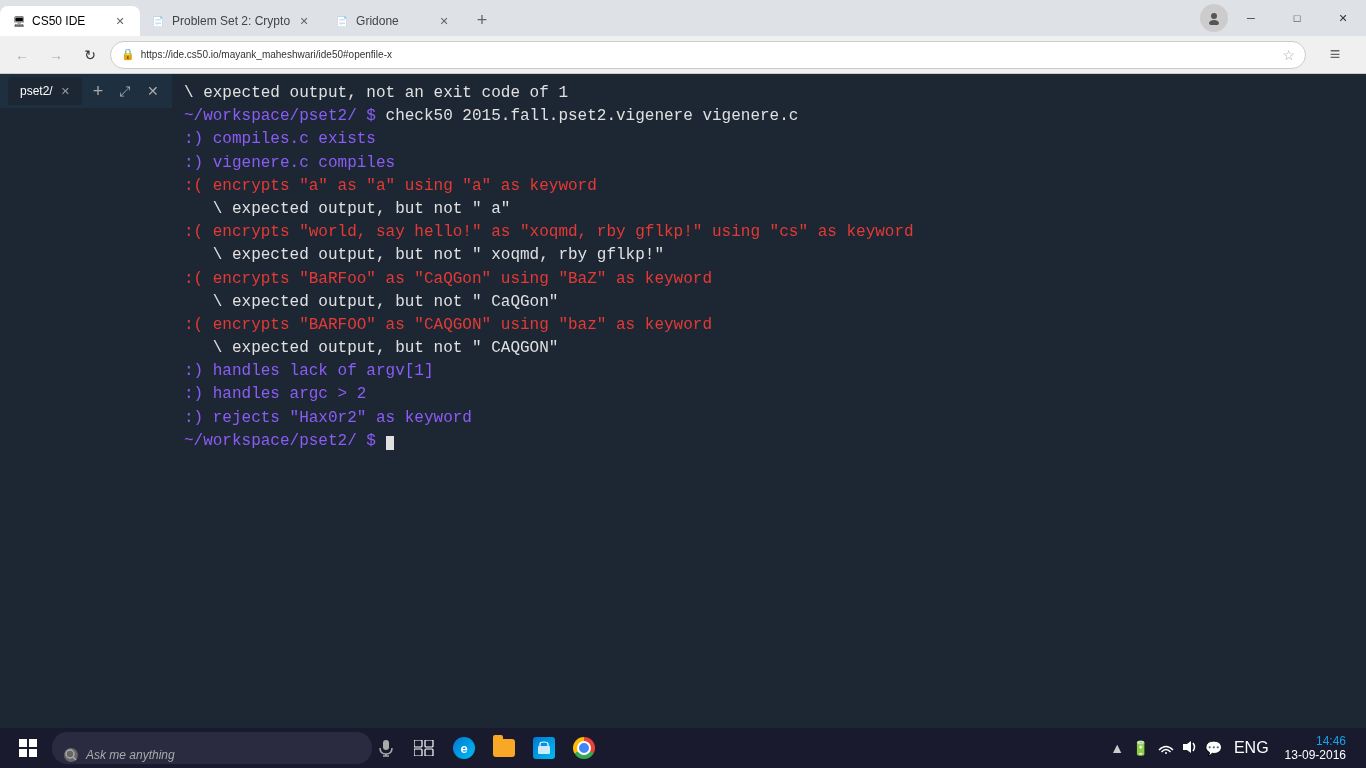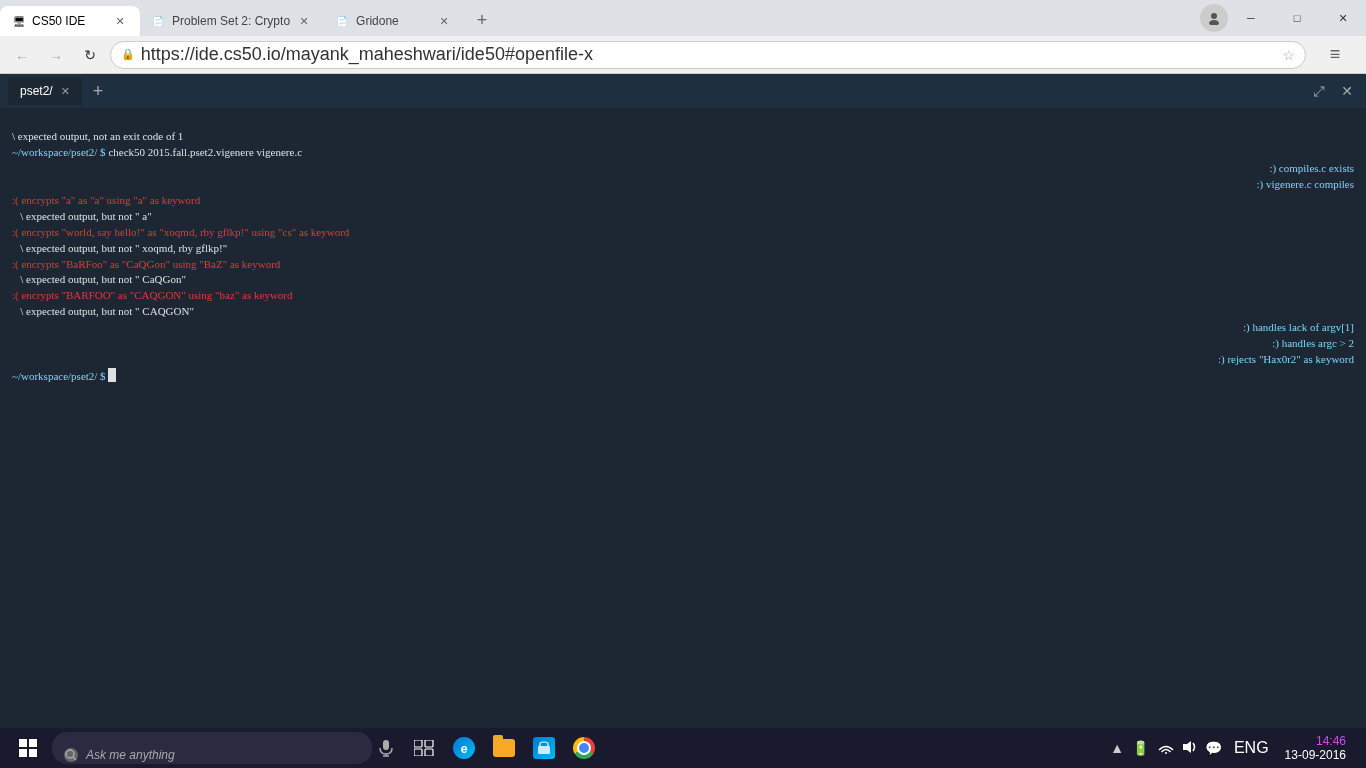--- a/index.html
+++ b/index.html
@@ -106,39 +106,37 @@
       border: 1px solid #ccc;
       border-radius: 14px;
       display: flex;
       align-items: center;
       padding: 0 10px;
       font-size: 13px;
       color: #333;
       gap: 6px;
     }
     .url-bar .lock-icon { color: #666; font-size: 11px; }
-    .url-text { color: #333; font-size: 18px; }
+    .url-text { color: #333; font-size: 10px; }
     .url-bar .star-icon { margin-left: auto; color: #aaa; font-size: 14px; }
 
     .profile-btn {
       width: 28px; height: 28px;
       background: #ccc;
       border-radius: 50%;
       display: flex; align-items: center; justify-content: center;
       font-size: 12px; color: #555;
     }
 
     
     .ide-area {
       flex: 1;
       background: #1c2733;
       display: flex;
-      flex-direction: column;
       overflow: hidden;
-      gap: 13px;
     }
 
     .terminal-tab-bar {
       background: #1e3040;
       height: 34px;
       display: flex;
       align-items: center;
       padding: 0 8px;
       gap: 4px;
     }
@@ -176,30 +174,30 @@
       width: 22px; height: 22px;
       display: flex; align-items: center; justify-content: center;
       font-size: 14px; color: #aaa; cursor: pointer;
     }
 
     
     .terminal-content {
       flex: 1;
       background: #1c2733;
       padding: 8px 12px;
-      font-family: Liberation Serif, serif;
-      font-size: 11px;
+      font-family: Liberation Mono, monospace;
+      font-size: 16px;
       line-height: 1.45;
       overflow-y: auto;
       color: #e0e0e0;
     }
 
     .line { display: block; white-space: pre; }
     .c-white { color: #e0e0e0; }
-    .c-green { color: #7dd3fc; text-align: right; }
+    .c-green { color: #8b5cf6; }
     .c-red { color: #e53935; }
     .cursor {
       display: inline-block;
       width: 8px; height: 14px;
       background: #e0e0e0;
       vertical-align: text-bottom;
       animation: blink 1s step-end infinite;
     }
     @keyframes blink { 50% { opacity: 0; } }
 
@@ -322,21 +320,21 @@
       display: flex; align-items: center; gap: 2px;
       color: #ccc; font-size: 13px;
     }
     .tray-icon { font-size: 14px; cursor: pointer; padding: 0 3px; }
 
     .taskbar-clock {
       display: flex; flex-direction: column;
       align-items: flex-end;
       padding: 0 8px;
     }
-    .clock-time { font-size: 12px; color: #d946ef; }
+    .clock-time { font-size: 12px; color: #0ea5e9; }
     .clock-date { font-size: 12px; color: #fff; }
 
     .taskbar-lang {
       font-size: 16px; color: #ffffff; padding: 0 4px;
     }
   </style>
 </head>
 <body>
 
 <div class="browser-frame">

